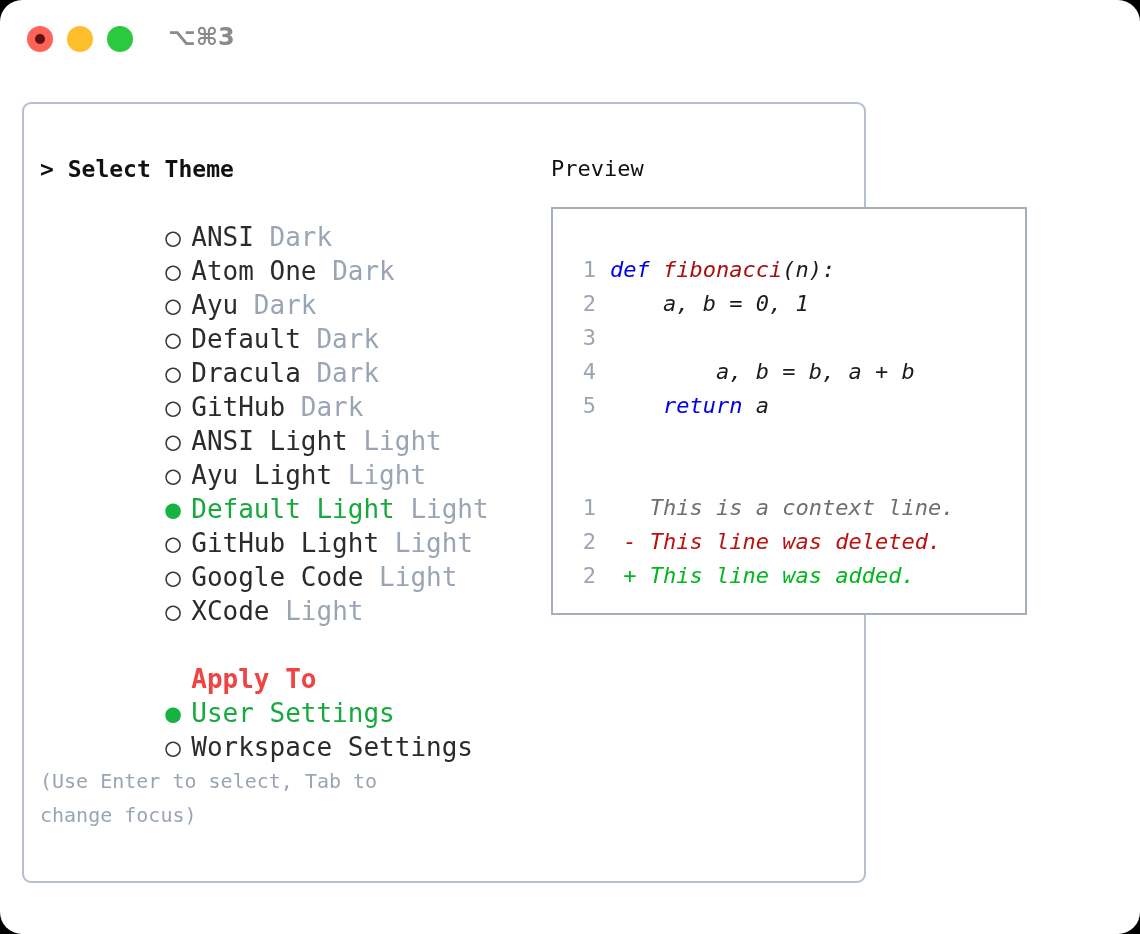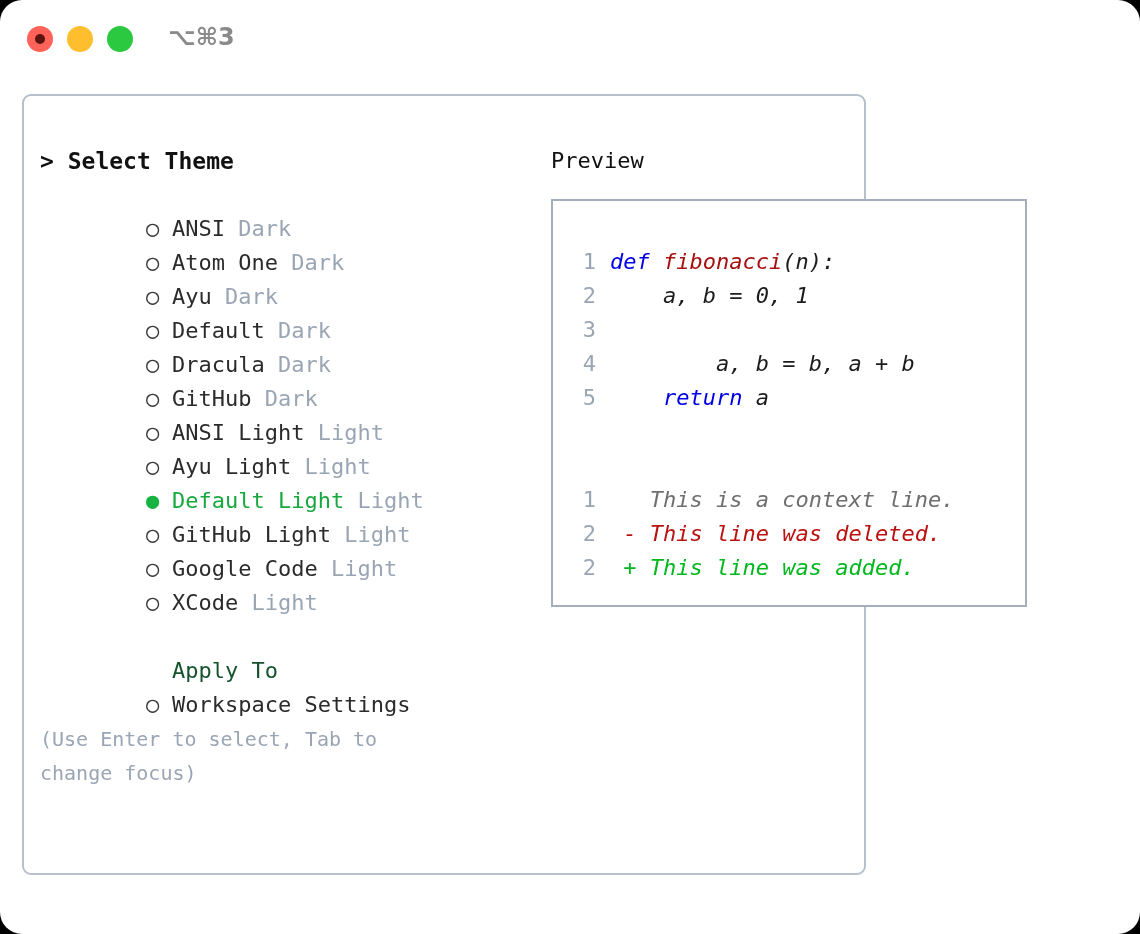--- a/index.html
+++ b/index.html
@@ -64,62 +64,62 @@
     font-weight: bold;
     color: #8a8a8a;
     letter-spacing: 0px;
     white-space: pre;
   }
 
   
   .frame {
     position: absolute;
     left: 22px;
-    top: 94px;
+    top: 102px;
     width: 844px;
     height: 781px;
     border: 2px solid #b6bfcc;
     border-radius: 9px;
     box-sizing: border-box;
     background: #ffffff;
   }
 
   
   .left-col {
     position: absolute;
     left: 16px;
     top: 48px;
     width: 440px;
   }
   .row {
     height: 34px;
     line-height: 34px;
-    font-size: 22px;
+    font-size: 26px;
     white-space: pre;
     display: block;
   }
   .heading {
     font-weight: bold;
     color: #111111;
     font-size: 23px;
   }
   .marker {
     display: inline-block;
     width: 26px;
     color: #3a3a3a;
   }
   .marker.sel { color: #16b342; }
   .label { color: #2b2b2b; }
   .label.sel { color: #17a83e; }
   .suffix { color: #9aa5b4; }
   .spacer-row { height: 34px; }
 
   .apply-heading {
-    color: #14532d;
-    font-weight: normal;
+    color: #ef4444;
+    font-weight: bold;
   }
   .hint {
     margin-top: 34px;
     font-size: 20px;
     line-height: 34px;
     color: #9aa5b4;
     width: 400px;
   }
 
   
@@ -233,20 +233,23 @@
       <div class="row">
         <span class="marker">○</span><span class="label">XCode</span><span class="suffix"> <span>Light</span></span>
       </div>
 
       <div class="spacer-row"></div>
 
       <div class="row">
         <span class="marker"></span><span class="apply-heading">Apply To</span>
       </div>
       <div class="row">
+        <span class="marker sel">●</span><span class="label sel">User Settings</span>
+      </div>
+      <div class="row">
         <span class="marker">○</span><span class="label">Workspace Settings</span>
       </div>
 
       <div class="hint">(Use Enter to select, Tab to change focus)</div>
     </div>
 
     <div class="right-col">
       <div class="preview-title">Preview</div>
 
       <div class="preview-box">

